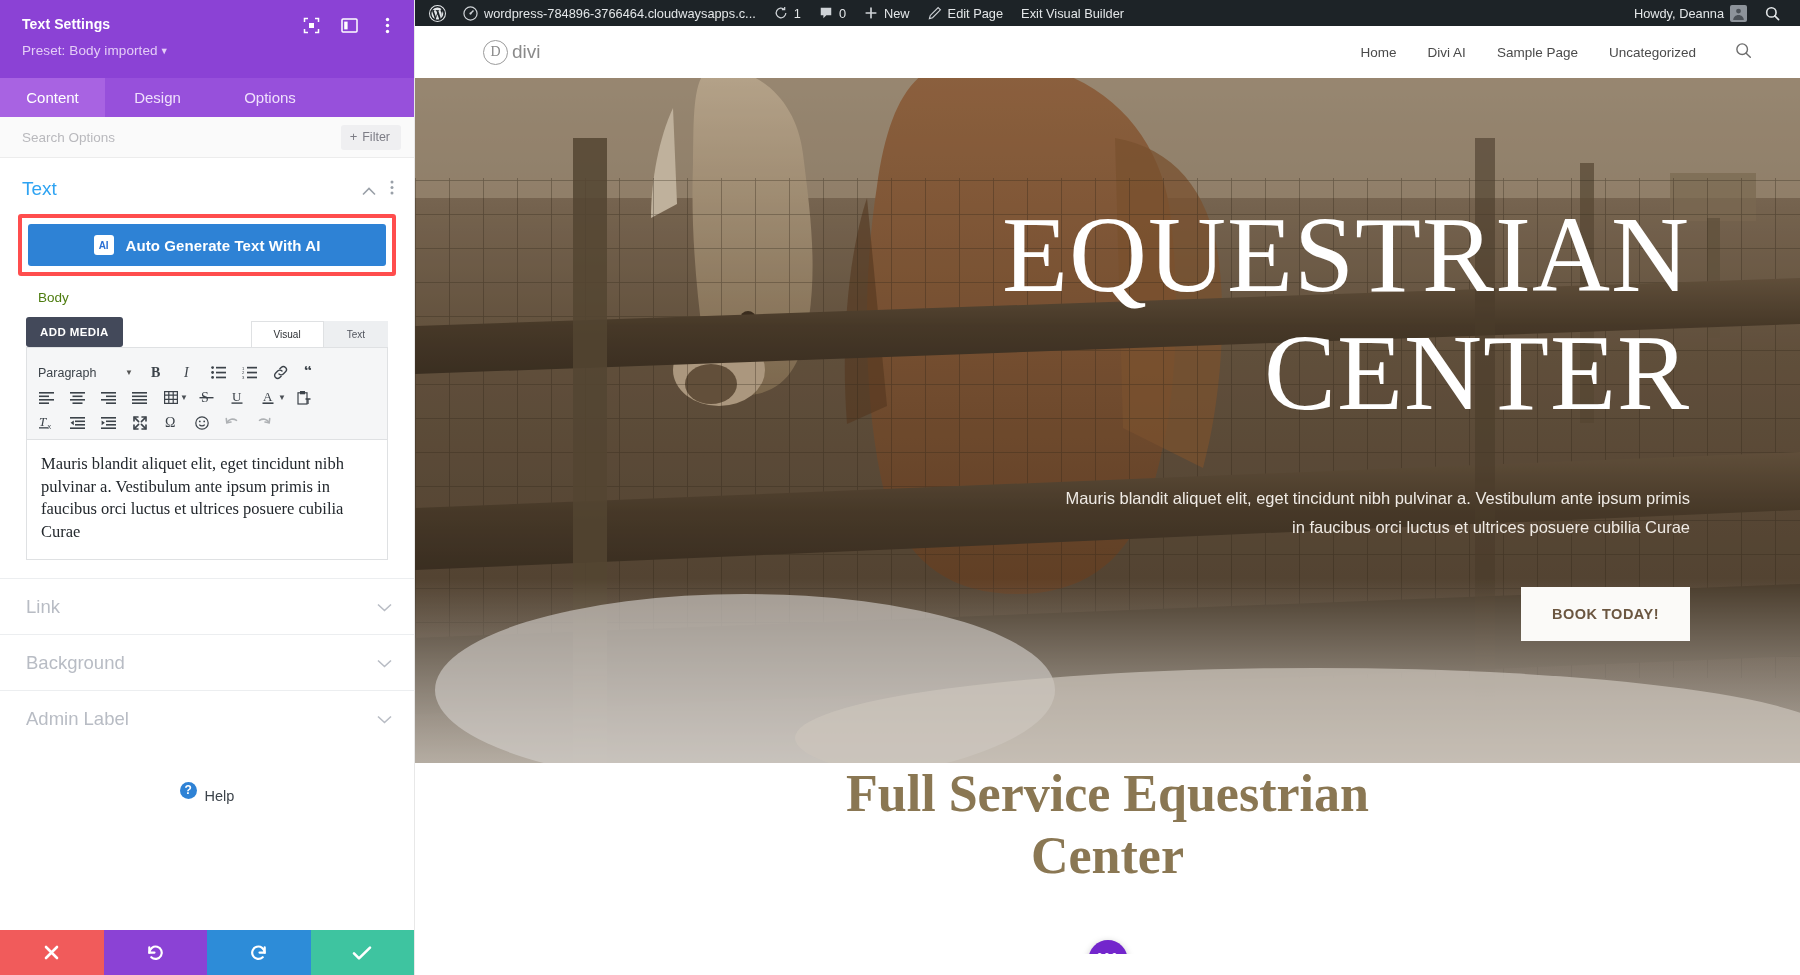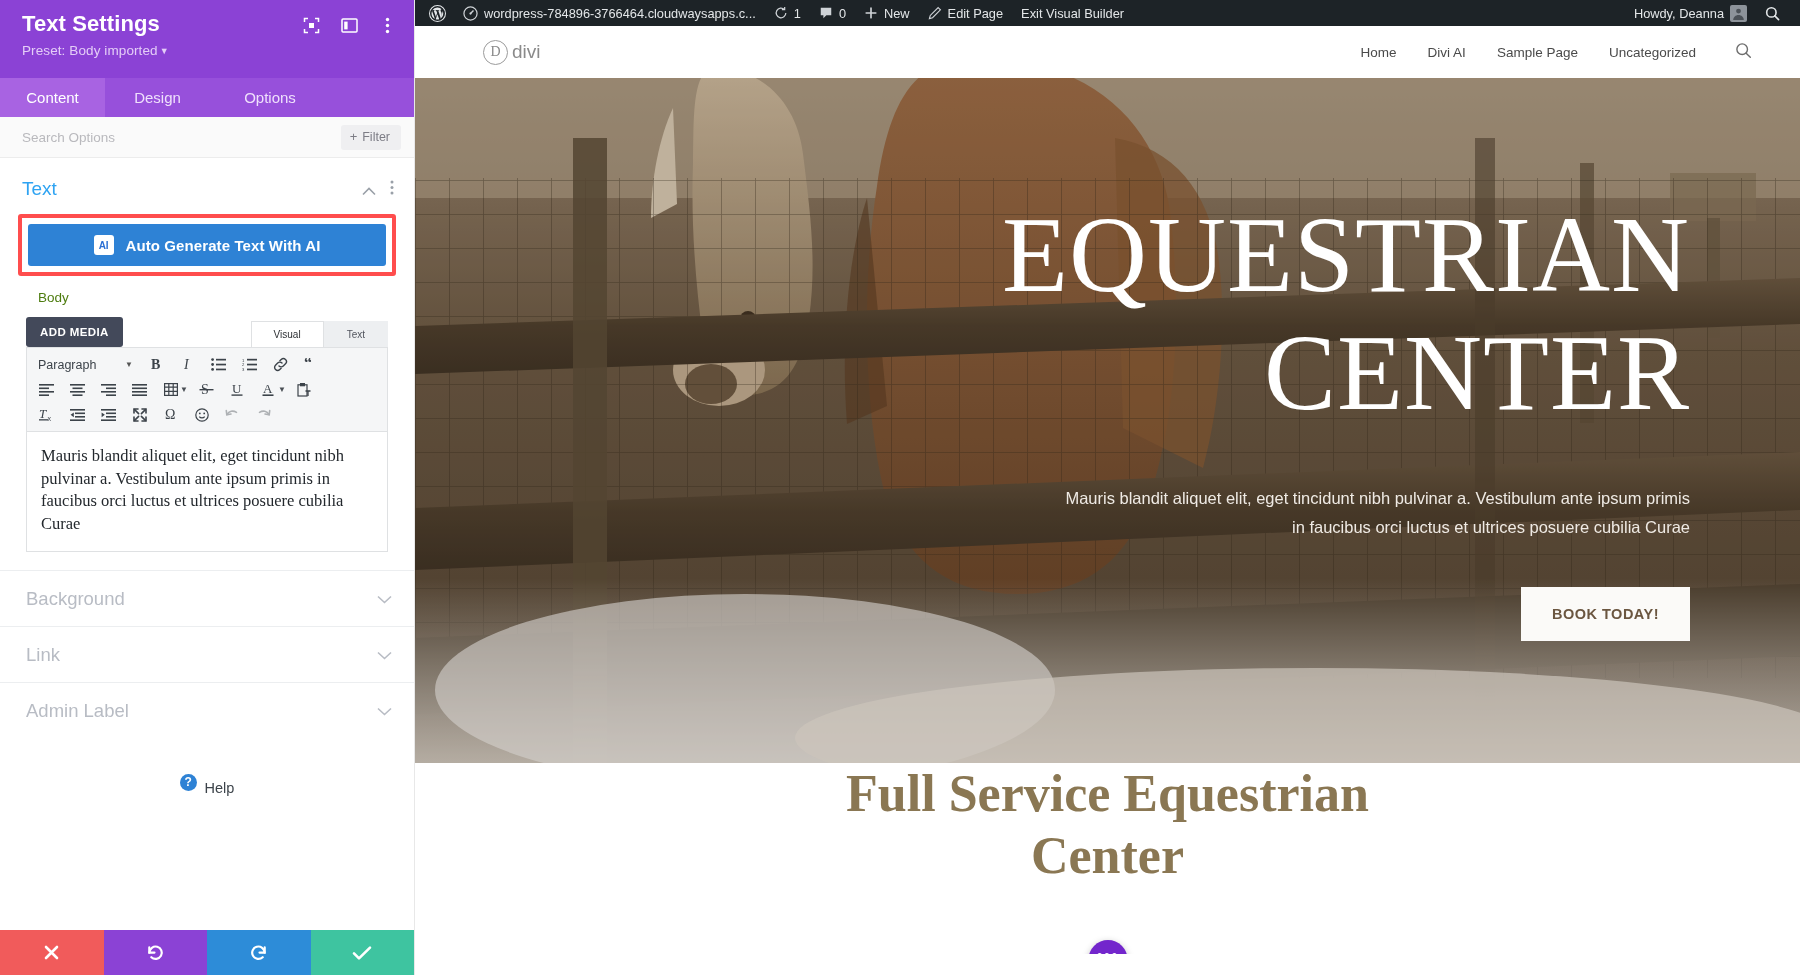--- a/index.html
+++ b/index.html
@@ -23,21 +23,21 @@
   .sb-header {
     background: #8c44d4;
     background: linear-gradient(180deg,#8b42d5 0%,#8b42d5 100%);
     padding: 12px 18px 14px 22px;
     color: #fff;
     position: relative;
     height: 78px;
   }
   .sb-title-row { display: flex; align-items: flex-start; justify-content: space-between; }
   .sb-title {
-    font-size: 22px; font-weight: bold; letter-spacing: .1px;
+    font-size: 14px; font-weight: bold; letter-spacing: .1px;
     line-height: 24px;
   }
   .sb-preset {
     font-size: 13.5px; color: #e4cdf7; margin-top: 7px; font-weight: normal;
     letter-spacing: .1px;
   }
   .sb-preset .caret { font-size: 9px; margin-left: 2px; position: relative; top:-1px;}
   .sb-header-icons { display: flex; align-items: center; gap: 20px; padding-top: 4px; }
   .sb-ico { width: 18px; height: 18px; display:flex; align-items:center; justify-content:center; cursor: pointer; }
   .sb-ico svg { display:block; }
@@ -118,21 +118,21 @@
   .vt-tabs { display:flex; align-items:flex-end; }
   .vt-tab {
     font-size: 10px; color:#52555e; padding: 7px 22px 7px 22px; cursor:pointer;
     border:1px solid transparent; border-bottom: none;
     background: #edeff1;
   }
   .vt-tab.active { background:#fff; border-color:#dfe1e3; color:#2e3135;}
 
   .tb {
     border: 1px solid #dfe1e3; border-bottom:none; background:#f5f6f7;
-    padding: 4px 2px 4px 4px;
+    padding: 12px 2px 4px 4px;
   }
   .tb-row { display:flex; align-items:center; height: 25px; gap: 0px;}
   .tb-btn {
     width: 31px; height: 25px; display:flex; align-items:center; justify-content:center;
     cursor:pointer; color:#3c434a;
   }
   .tb-btn.dim { opacity: .38; }
   .tb-btn svg { display:block; }
   .tb-sel {
     display:flex; align-items:center; width: 110px; height:25px;
@@ -521,29 +521,29 @@
               </svg>
             </div>
           </div>
         </div>
 
         <div class="edit-area">Mauris blandit aliquet elit, eget tincidunt nibh pulvinar a. Vestibulum ante ipsum primis in faucibus orci luctus et ultrices posuere cubilia Curae</div>
       </div>
 
       <div class="accordion">
         <div class="acc-row">
-          <span class="acc-label">Background</span>
+          <span class="acc-label">Link</span>
           <span class="acc-chev">
             <svg width="15" height="9" viewBox="0 0 15 9" fill="none" stroke="#b8bcc4" stroke-width="1.6">
                 <path d="M1 1.5L7.5 7.5L14 1.5"></path>
               </svg>
           </span>
         </div>
         <div class="acc-row">
-          <span class="acc-label">Link</span>
+          <span class="acc-label">Background</span>
           <span class="acc-chev">
             <svg width="15" height="9" viewBox="0 0 15 9" fill="none" stroke="#b8bcc4" stroke-width="1.6">
                 <path d="M1 1.5L7.5 7.5L14 1.5"></path>
               </svg>
           </span>
         </div>
         <div class="acc-row">
           <span class="acc-label">Admin Label</span>
           <span class="acc-chev">
             <svg width="15" height="9" viewBox="0 0 15 9" fill="none" stroke="#b8bcc4" stroke-width="1.6">

